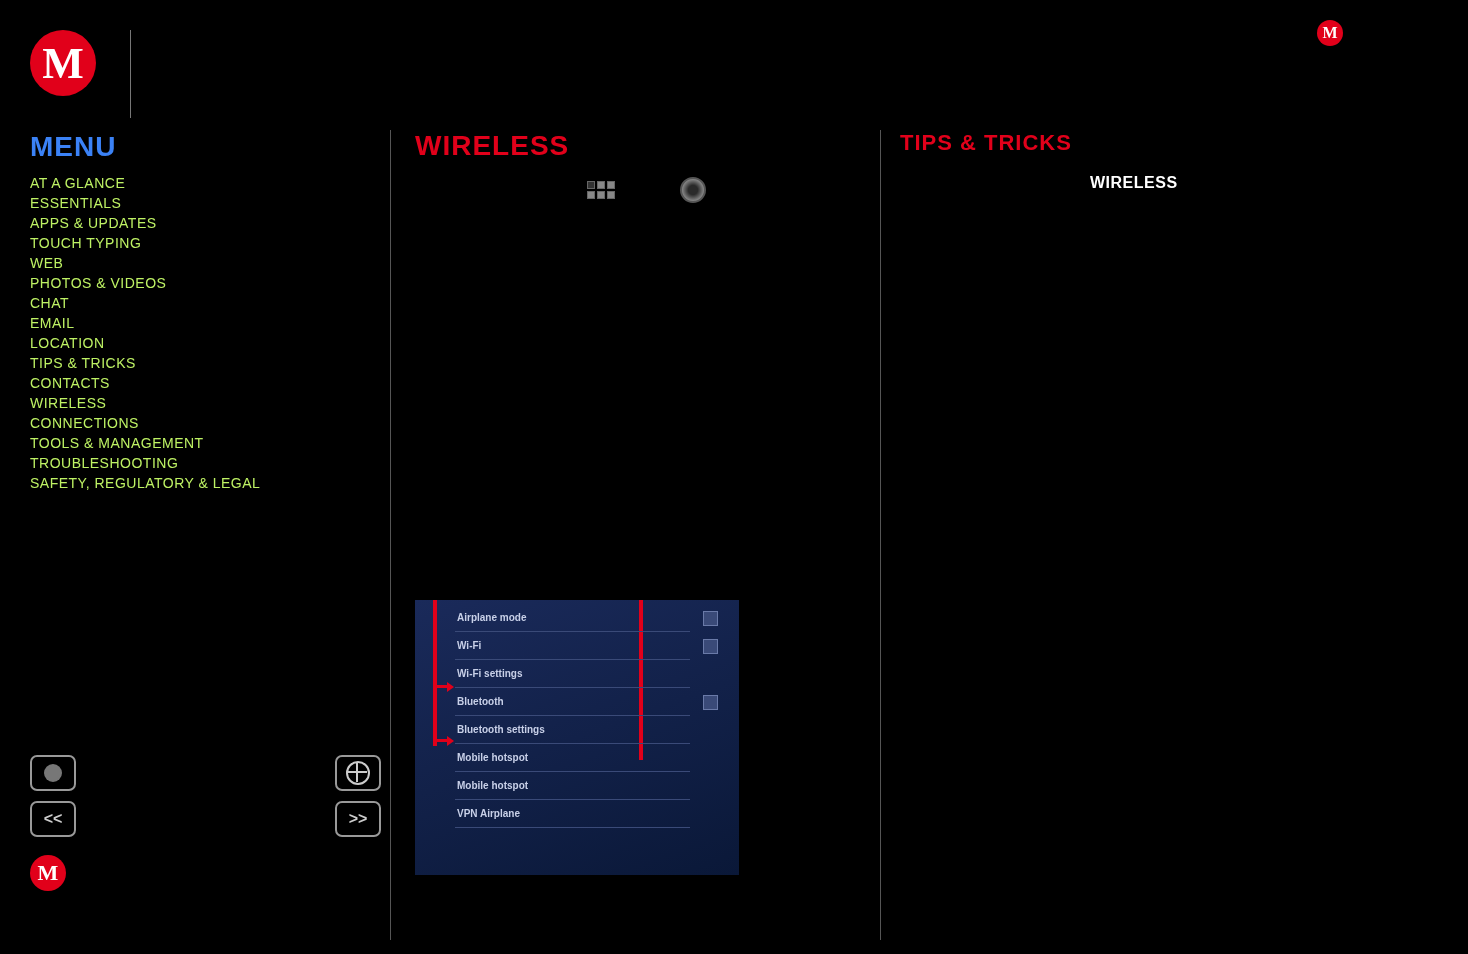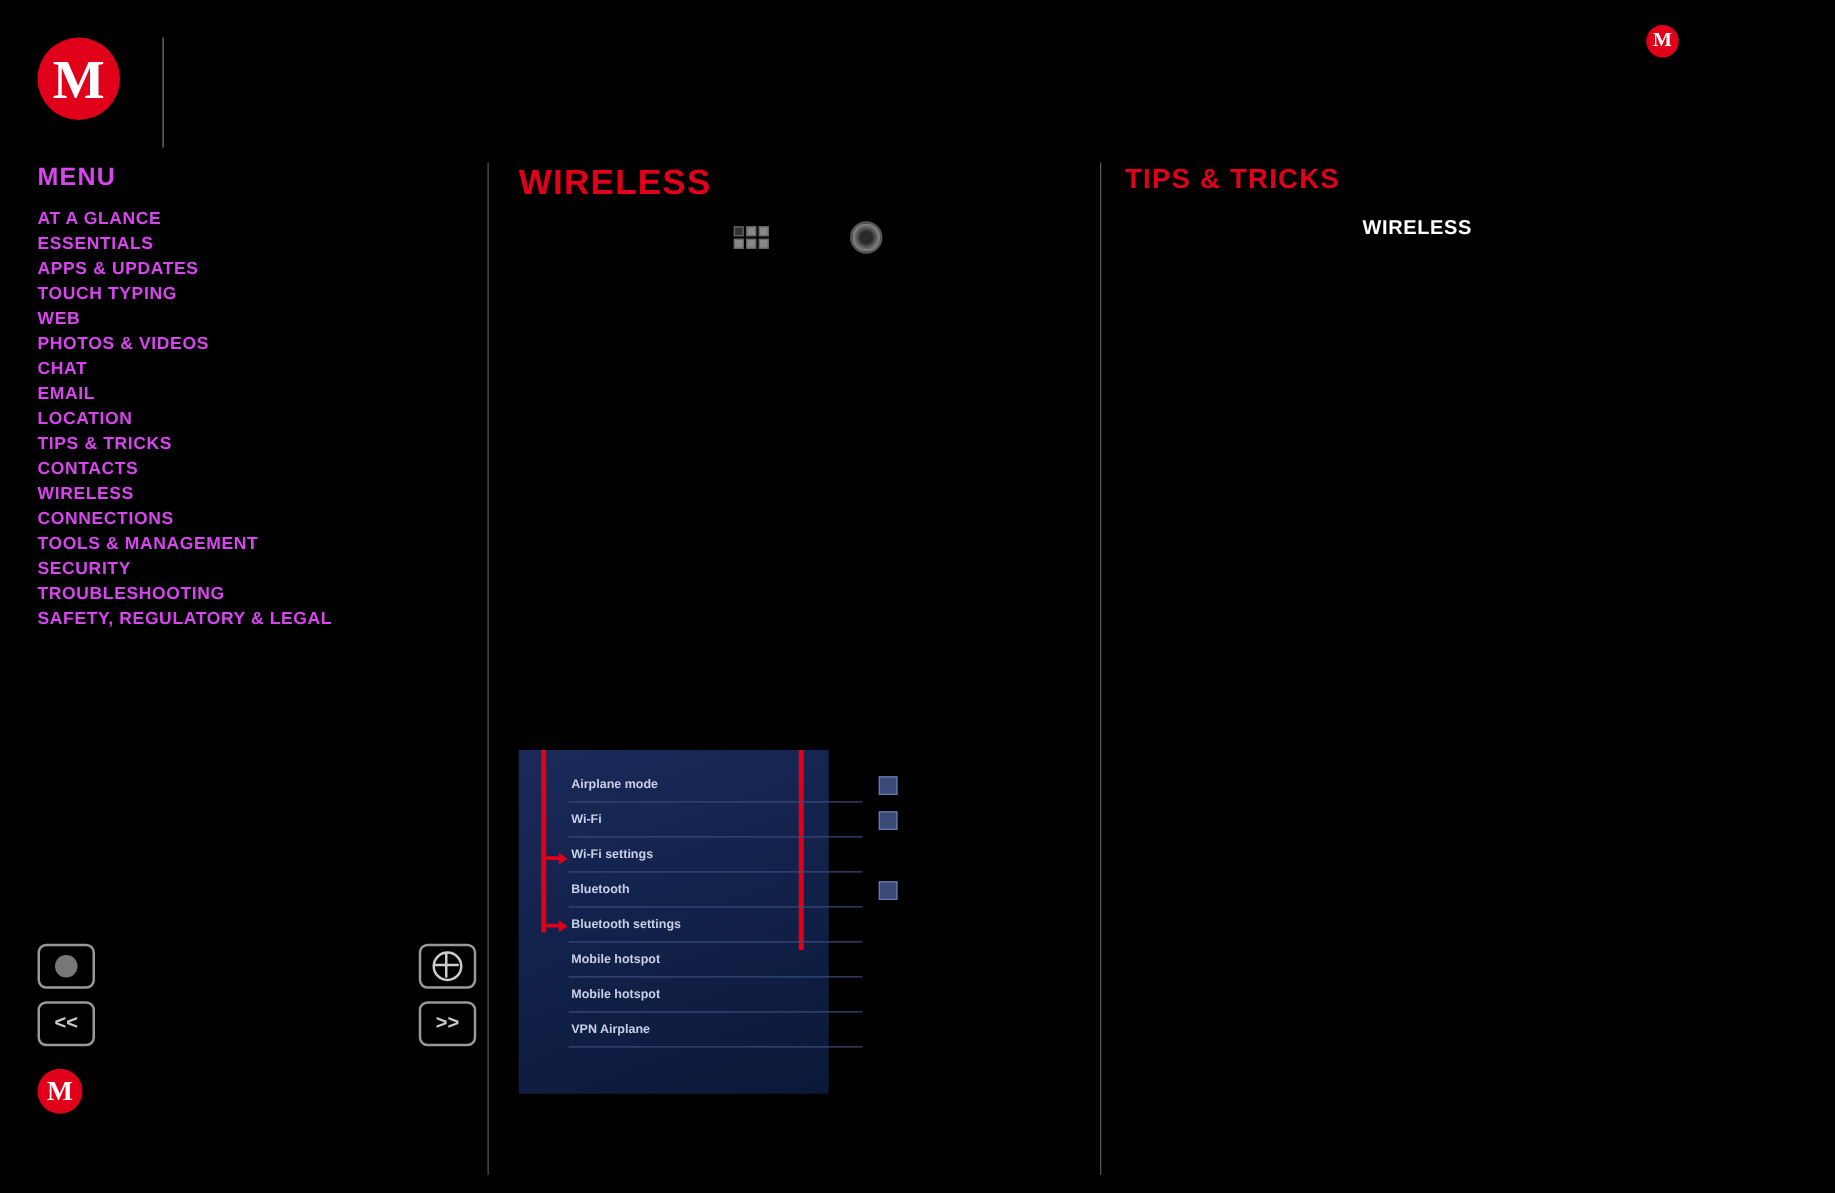--- a/index.html
+++ b/index.html
@@ -4,32 +4,32 @@
 <style>
   html,body{margin:0;padding:0;background:#000;color:#fff;font-family:Arial,Helvetica,sans-serif;width:1468px;height:954px;overflow:hidden}
   .page{width:1468px;height:954px;position:relative}
   .top-black{position:absolute;right:0;top:0;width:330px;height:66px;background:#000}
   .small-moto{width:26px;height:26px;border-radius:50%;background:#E1001A;position:absolute;right:125px;top:20px;display:flex;align-items:center;justify-content:center}
   .small-moto .m{color:#fff;font-size:16px;font-weight:bold;font-family:Georgia,serif}
   .sidebar{position:absolute;left:30px;top:30px;width:330px}
   .divider{position:absolute;left:130px;top:30px;width:1px;height:88px;background:#777}
   .big-moto{width:66px;height:66px;border-radius:50%;background:#E1001A;display:flex;align-items:center;justify-content:center;margin-bottom:35px}
   .big-moto .m{color:#fff;font-size:44px;font-weight:bold;font-family:Georgia,serif}
-  .menu-title{color:#d946ef;font-weight:900;font-size:20px;letter-spacing:1px;margin-bottom:10px;font-family:'Arial Black',Arial,sans-serif}
+  .menu-title{color:#3b82f6;font-weight:900;font-size:28px;letter-spacing:1px;margin-bottom:10px;font-family:'Arial Black',Arial,sans-serif}
   .menu-list{list-style:none;margin:0;padding:0}
-  .menu-list li{font-size:14px;font-weight:700;letter-spacing:0.5px;color:#d946ef;padding:2px 0;cursor:pointer;font-family:'Arial Black',Arial,sans-serif}
+  .menu-list li{font-size:14px;font-weight:400;letter-spacing:0.5px;color:#bef264;padding:2px 0;cursor:pointer;font-family:'Arial Black',Arial,sans-serif}
   .center{position:absolute;left:415px;top:130px;width:460px}
   .center-title{color:#E1001A;font-weight:900;font-size:28px;letter-spacing:1px;font-family:'Arial Black',Arial,sans-serif;margin-bottom:15px}
   .camera-row{display:flex;gap:65px;margin-left:172px;align-items:center}
   .speaker{display:grid;grid-template-columns:repeat(3,8px);grid-template-rows:repeat(2,8px);gap:2px}
   .speaker .dot{width:8px;height:8px;background:#888;border:1px solid #666;box-sizing:border-box}
   .speaker .dot.dark{background:#333}
   .camlens{width:22px;height:22px;border-radius:50%;background:radial-gradient(circle,#2a2a2a 30%,#888 70%);border:2px solid #555}
   .phone-mock{position:absolute;left:415px;top:600px;width:300px;height:275px}
-  .phone-screen{width:248px;height:275px;background:linear-gradient(160deg,#1a2a5a,#0a1838);position:relative;padding-top:14px;box-sizing:border-box}
+  .phone-screen{width:324px;height:275px;background:linear-gradient(160deg,#1a2a5a,#0a1838);position:relative;padding-top:4px;box-sizing:border-box}
   .red-line-v1{position:absolute;left:18px;top:0;width:4px;height:146px;background:#E1001A}
   .red-line-v2{position:absolute;left:224px;top:0;width:4px;height:160px;background:#E1001A}
   .red-arrow{position:absolute;left:22px;width:18px;height:10px}
   .red-arrow::before{content:'';position:absolute;left:0;top:3px;width:12px;height:3px;background:#E1001A}
   .red-arrow::after{content:'';position:absolute;left:10px;top:0;border-left:7px solid #E1001A;border-top:5px solid transparent;border-bottom:5px solid transparent}
   .red-arrow.a1{top:82px}
   .red-arrow.a2{top:136px}
   .settings-list{list-style:none;margin:0 0 0 40px;padding:0;width:235px}
   .settings-list li{color:#c8d0e8;font-size:10px;font-weight:bold;padding:8px 2px;border-bottom:1px solid #3a4a78;position:relative}
   .checkbox{position:absolute;right:-28px;top:7px;width:13px;height:13px;border:1px solid #6a7aa8;background:#3a4a78}
@@ -75,21 +75,20 @@
       <li>WEB</li>
       <li>PHOTOS &amp; VIDEOS</li>
       <li>CHAT</li>
       <li>EMAIL</li>
       <li>LOCATION</li>
       <li>TIPS &amp; TRICKS</li>
       <li>CONTACTS</li>
       <li>WIRELESS</li>
       <li>CONNECTIONS</li>
       <li>TOOLS &amp; MANAGEMENT</li>
-      <li>SECURITY</li>
       <li>TROUBLESHOOTING</li>
       <li>SAFETY, REGULATORY &amp; LEGAL</li>
     </ul>
   </div>
   <div class="divider"></div>
 
   <div class="center">
     <div class="center-title">WIRELESS</div>
     <div class="camera-row">
       <div class="speaker">

